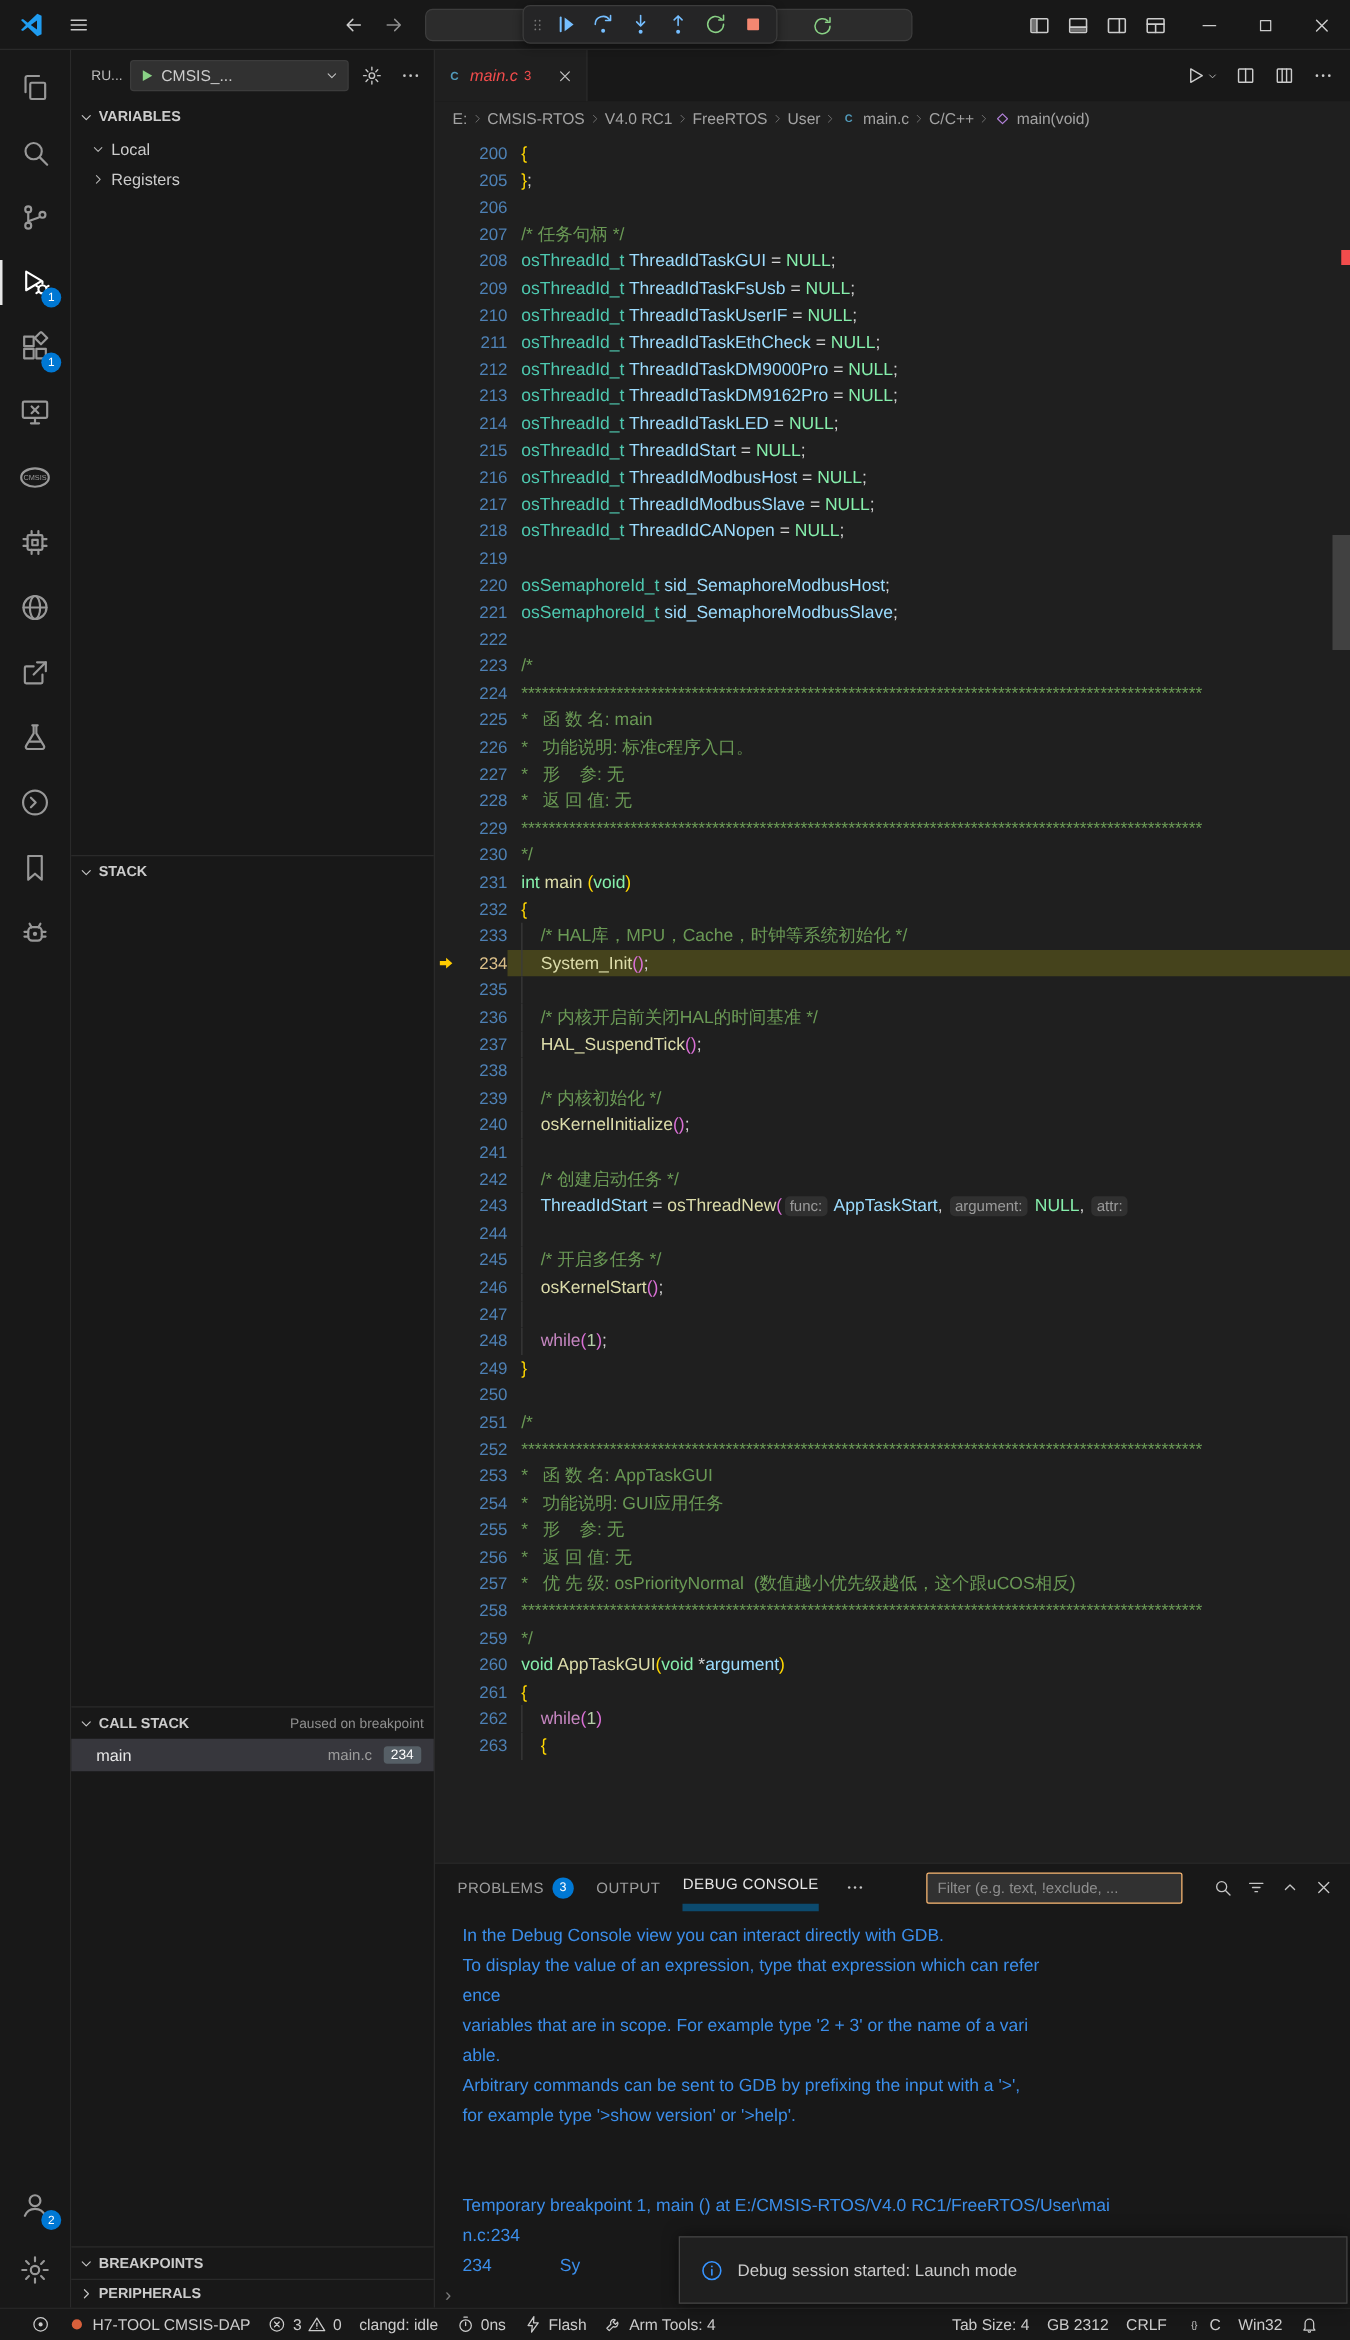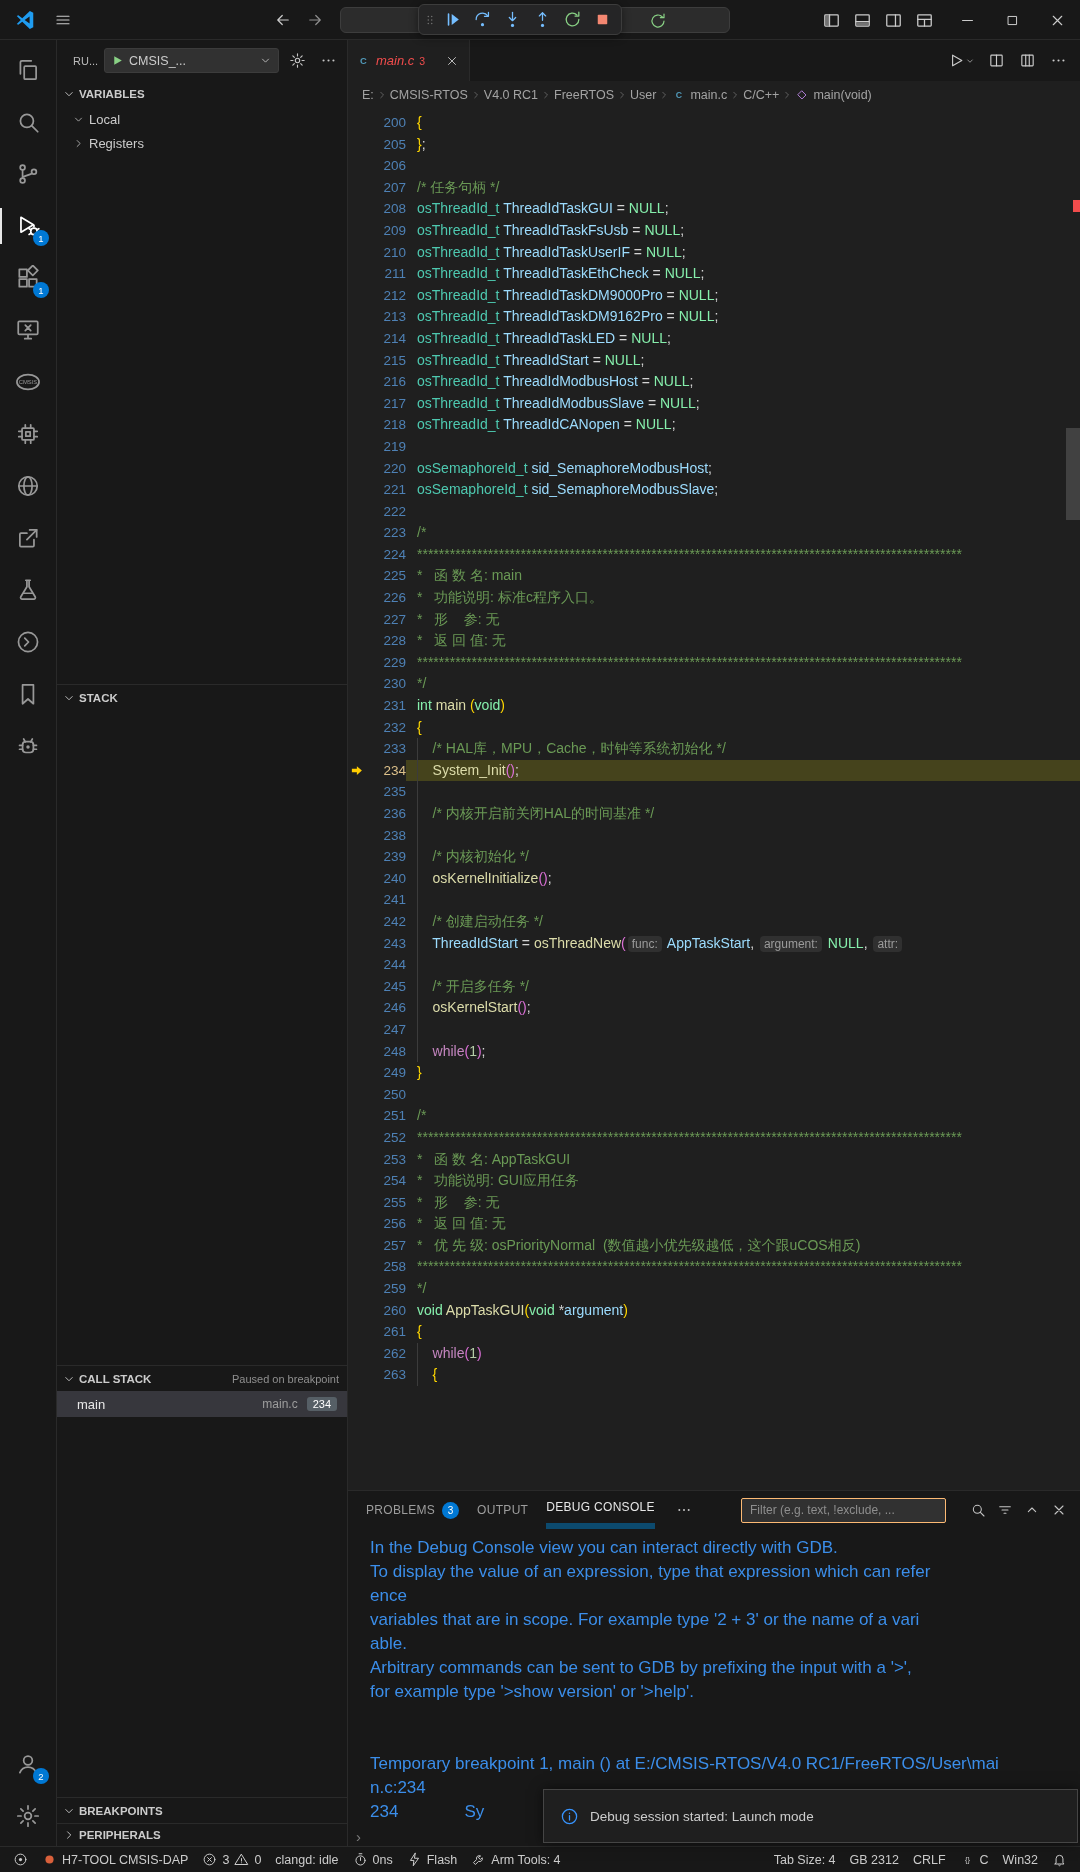--- a/index.html
+++ b/index.html
@@ -81,25 +81,25 @@
   
   #panel{height:356px;flex:none;border-top:1px solid #2a2a2a;background:#181818;display:flex;flex-direction:column;position:relative;}
   #panel-header{height:38px;flex:none;display:flex;align-items:center;gap:18px;padding:0 8px 0 18px;}
   .ptab{height:100%;display:flex;align-items:center;gap:7px;font-size:12px;letter-spacing:.3px;color:#9d9d9d;text-align:right;}
   .ptab.active{color:#e7e7e7;border-bottom:6px solid #0c4a6e;}
   .ptab-badge{width:17px;height:17px;border-radius:50%;background:#0078d4;color:#fff;font-size:10px;display:flex;align-items:center;justify-content:center;}
   #panel-more{color:#c5c5c5;width:22px;height:22px;display:flex;align-items:center;justify-content:center;}
   #panel-filter{margin-left:auto;width:205px;height:25px;background:#313131;border:1px solid #fdba74;border-radius:2px;color:#cccccc;font-size:12px;padding:0 8px;outline:none;}
   #panel-filter::placeholder{color:#8e8e8e;}
   .ph-icon{width:27px;height:27px;display:flex;align-items:center;justify-content:center;color:#c5c5c5;flex:none;}
-  #console{flex:1;overflow:hidden;padding:7px 0 0 22px;font-family:"DejaVu Sans Mono",monospace;font-size:17px;line-height:24px;color:#3b8eea;}
+  #console{flex:1;overflow:hidden;padding:7px 0 0 22px;font-family:"DejaVu Sans Mono",monospace;font-size:14px;line-height:24px;color:#3b8eea;}
   .con-line{white-space:pre;}
   #repl-prompt{position:absolute;left:8px;bottom:1px;color:#7d7d7d;font-size:15px;}
   
-  #statusbar{height:26px;background:#181818;border-top:1px solid #2a2a2a;display:flex;align-items:center;padding:0 6px;font-size:12.5px;color:#cccccc;}
+  #statusbar{height:26px;background:#181818;border-top:1px solid #2a2a2a;display:flex;align-items:center;padding:0 18px;font-size:12.5px;color:#cccccc;}
   #status-left,#status-right{display:flex;align-items:center;height:100%;}
   #status-right{margin-left:auto;}
   .st-item{display:flex;align-items:center;gap:5px;padding:0 7px;height:100%;}
   .st-ic{display:flex;align-items:center;}
   
   #notification{position:absolute;right:2px;bottom:29px;width:535px;height:54px;background:#1f1f1f;border:1px solid #454545;box-shadow:0 0 12px rgba(0,0,0,.55);display:flex;align-items:center;gap:11px;padding:0 16px;font-size:13.5px;color:#cccccc;z-index:20;}
   #notification .ninfo{color:#3794ff;display:flex;}
 </style>
 </head>
 <body>
@@ -608,20 +608,21 @@
           <div class="cline"><span class="glyph"></span><span class="lnum">229</span><span class="ltext"><span class="tk-cmt">****************************************************************************************************</span></span></div>
           <div class="cline"><span class="glyph"></span><span class="lnum">230</span><span class="ltext"><span class="tk-cmt">*/</span></span></div>
           <div class="cline"><span class="glyph"></span><span class="lnum">231</span><span class="ltext"><span class="tk-kw">int</span><span class="tk-pun"> </span><span class="tk-fn">main</span><span class="tk-pun"> </span><span class="tk-b1">(</span><span class="tk-kw">void</span><span class="tk-b1">)</span></span></div>
           <div class="cline"><span class="glyph"></span><span class="lnum">232</span><span class="ltext"><span class="tk-b1">{</span></span></div>
           <div class="cline"><span class="glyph"></span><span class="lnum">233</span><span class="ltext"><i class="guide"></i><span class="tk-cmt">    /* HAL库，MPU，Cache，时钟等系统初始化 */</span></span></div>
           <div class="cline cur"><span class="glyph"><svg width="15" height="15" viewBox="0 0 24 24" fill="none" stroke="currentColor" stroke-width="1.6" stroke-linecap="round" stroke-linejoin="round">
                 <path d="M3 9.2h8V5l8 7-8 7v-4.2H3z" fill="#ffcc00" stroke="none"></path>
               </svg></span><span class="lnum">234</span><span class="ltext"><i class="guide"></i><span class="tk-pun">    </span><span class="tk-fn">System_Init</span><span class="tk-b2">()</span><span class="tk-pun">;</span></span></div>
           <div class="cline"><span class="glyph"></span><span class="lnum">235</span><span class="ltext"><i class="guide"></i></span></div>
           <div class="cline"><span class="glyph"></span><span class="lnum">236</span><span class="ltext"><i class="guide"></i><span class="tk-cmt">    /* 内核开启前关闭HAL的时间基准 */</span></span></div>
+          <div class="cline"><span class="glyph"></span><span class="lnum">237</span><span class="ltext"><i class="guide"></i><span class="tk-pun">    </span><span class="tk-fn">HAL_SuspendTick</span><span class="tk-b2">()</span><span class="tk-pun">;</span></span></div>
           <div class="cline"><span class="glyph"></span><span class="lnum">238</span><span class="ltext"><i class="guide"></i></span></div>
           <div class="cline"><span class="glyph"></span><span class="lnum">239</span><span class="ltext"><i class="guide"></i><span class="tk-cmt">    /* 内核初始化 */</span></span></div>
           <div class="cline"><span class="glyph"></span><span class="lnum">240</span><span class="ltext"><i class="guide"></i><span class="tk-pun">    </span><span class="tk-fn">osKernelInitialize</span><span class="tk-b2">()</span><span class="tk-pun">;</span></span></div>
           <div class="cline"><span class="glyph"></span><span class="lnum">241</span><span class="ltext"><i class="guide"></i></span></div>
           <div class="cline"><span class="glyph"></span><span class="lnum">242</span><span class="ltext"><i class="guide"></i><span class="tk-cmt">    /* 创建启动任务 */</span></span></div>
           <div class="cline"><span class="glyph"></span><span class="lnum">243</span><span class="ltext"><i class="guide"></i><span class="tk-pun">    </span><span class="tk-var">ThreadIdStart</span><span class="tk-pun"> = </span><span class="tk-fn">osThreadNew</span><span class="tk-b2">(</span><span class="tk-hint">func:</span><span class="tk-pun"> </span><span class="tk-var">AppTaskStart</span><span class="tk-pun">, </span><span class="tk-hint">argument:</span><span class="tk-pun"> </span><span class="tk-kw">NULL</span><span class="tk-pun">, </span><span class="tk-hint">attr:</span><span class="tk-pun"> </span></span></div>
           <div class="cline"><span class="glyph"></span><span class="lnum">244</span><span class="ltext"><i class="guide"></i></span></div>
           <div class="cline"><span class="glyph"></span><span class="lnum">245</span><span class="ltext"><i class="guide"></i><span class="tk-cmt">    /* 开启多任务 */</span></span></div>
           <div class="cline"><span class="glyph"></span><span class="lnum">246</span><span class="ltext"><i class="guide"></i><span class="tk-pun">    </span><span class="tk-fn">osKernelStart</span><span class="tk-b2">()</span><span class="tk-pun">;</span></span></div>
           <div class="cline"><span class="glyph"></span><span class="lnum">247</span><span class="ltext"><i class="guide"></i></span></div>

